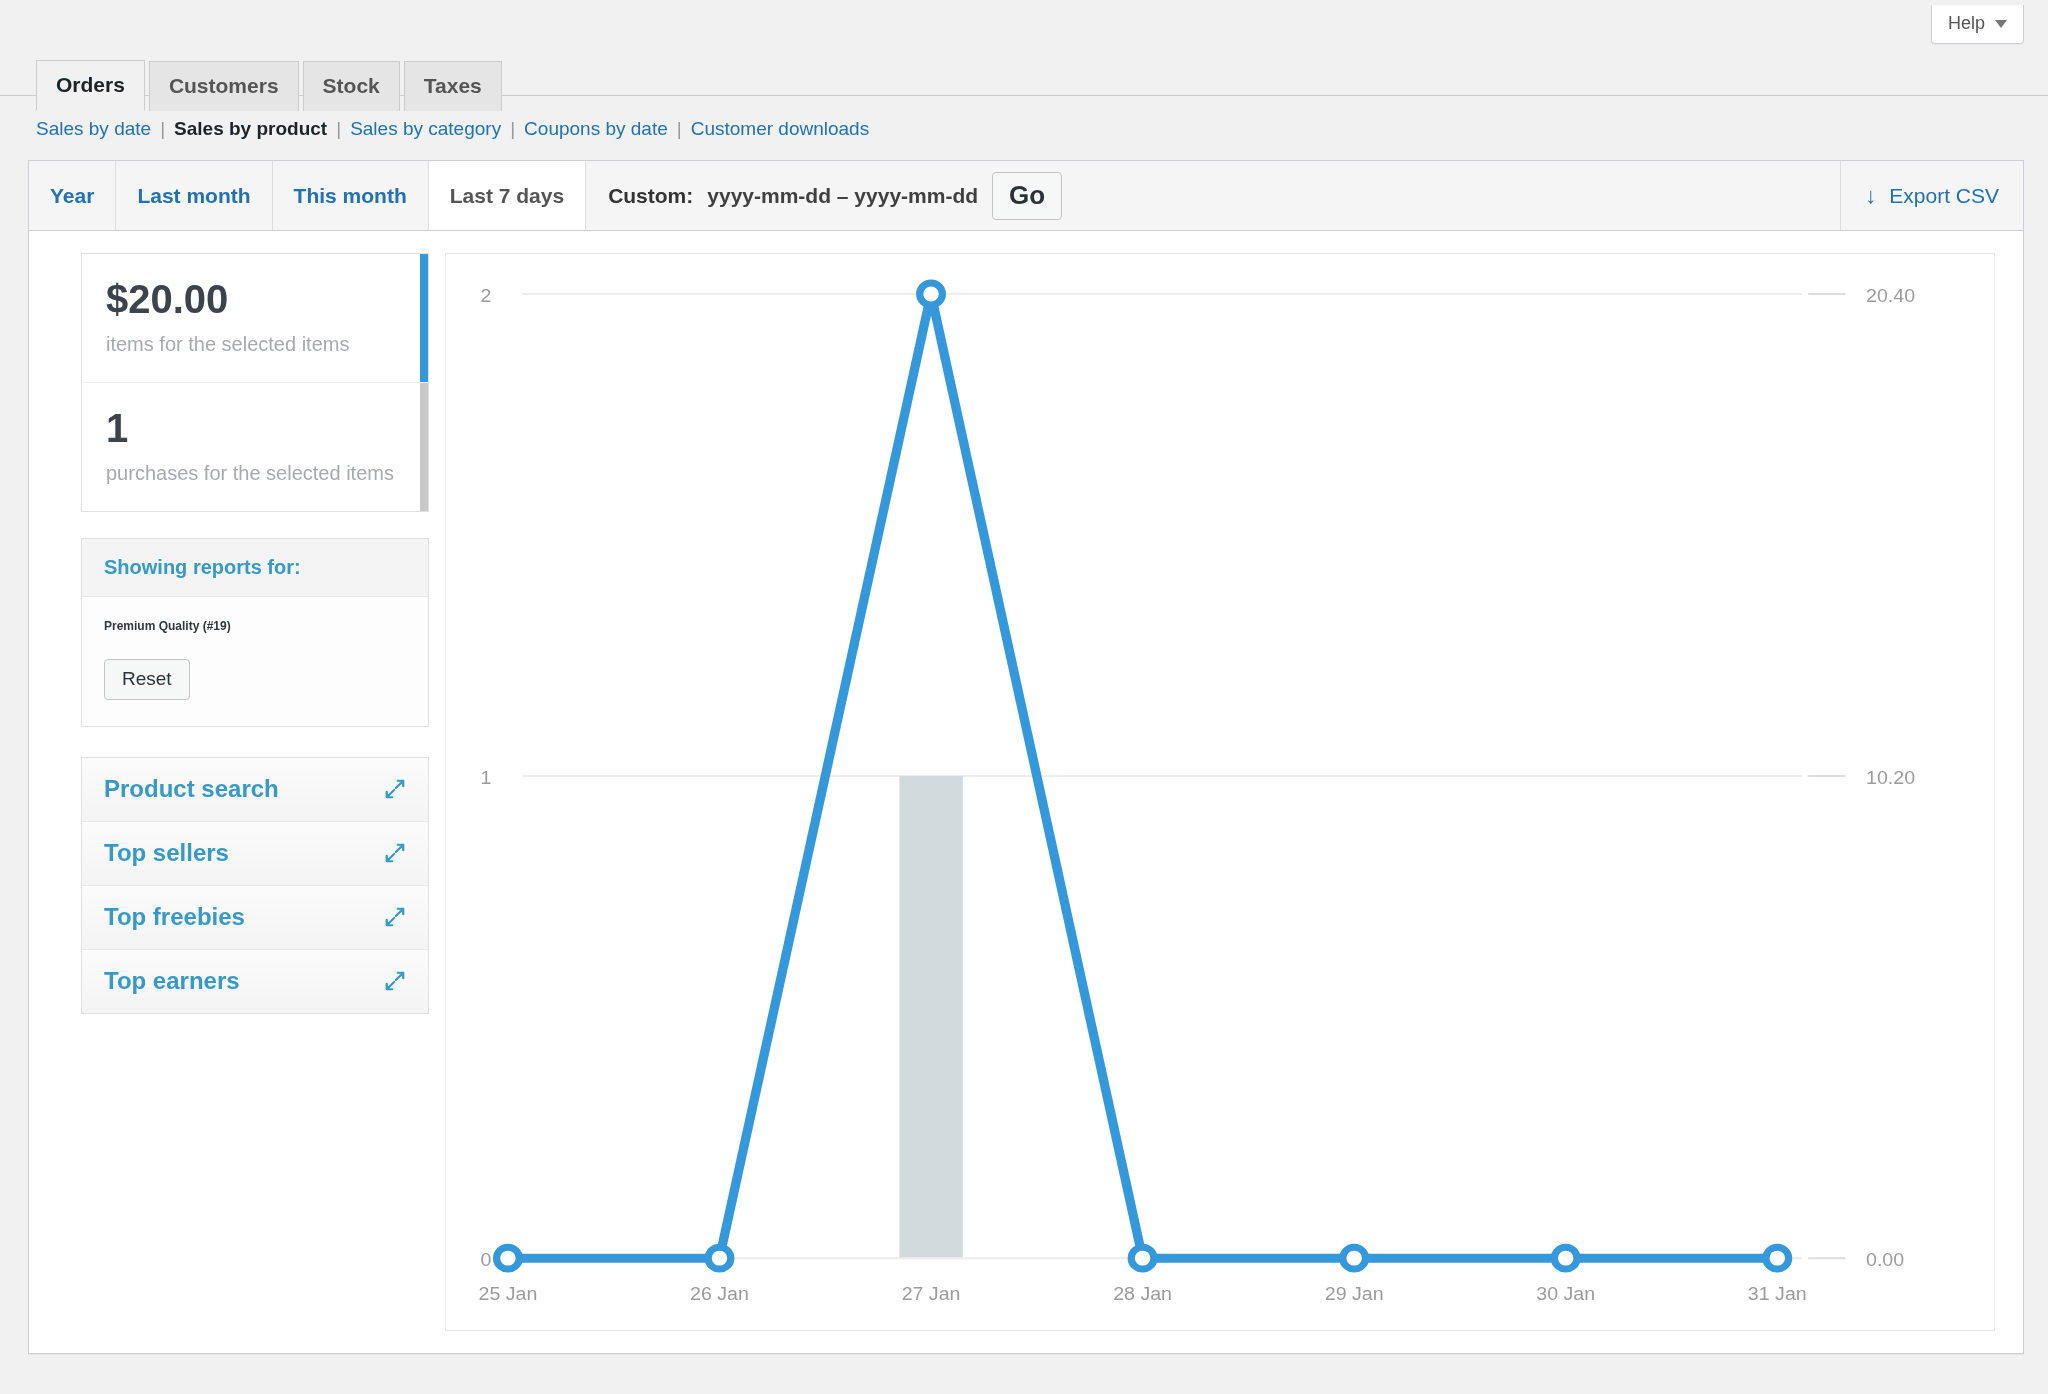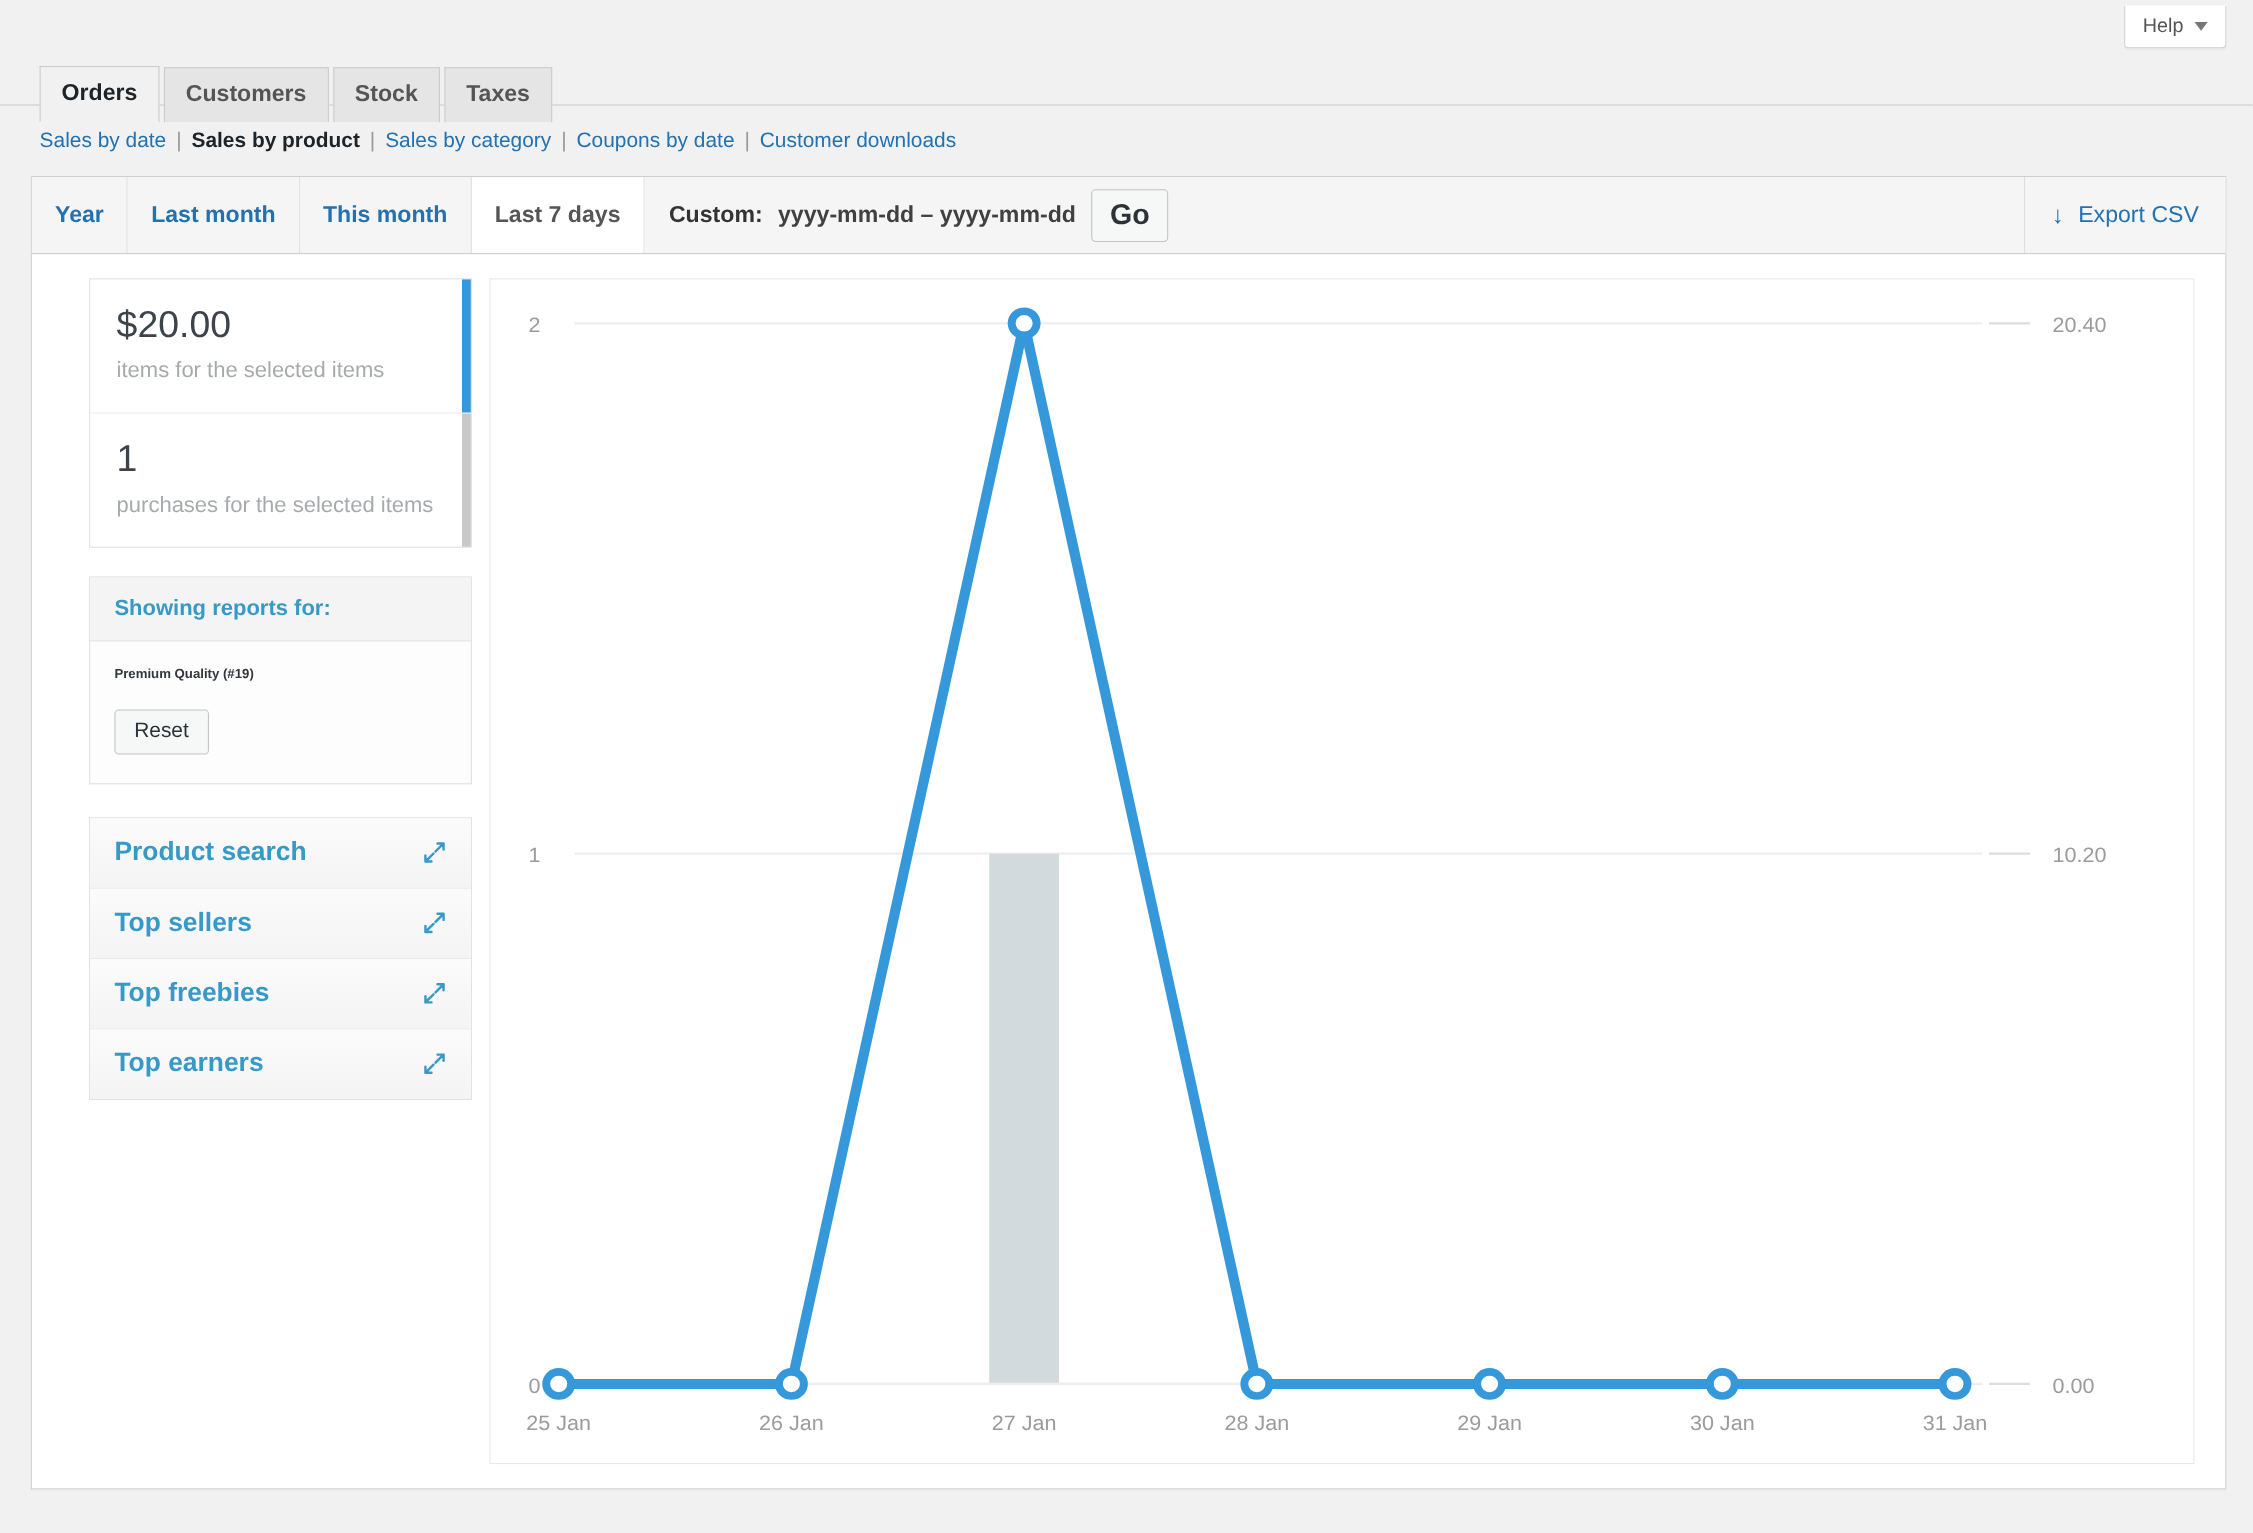--- a/index.html
+++ b/index.html
@@ -207,25 +207,25 @@
     border-bottom: 1px solid #eee;
     position: relative;
   }
   .stat:last-child { border-bottom: none; }
   .stat .accent {
     position: absolute;
     top: 0; right: 0; bottom: 0;
     width: 8px;
   }
   .stat-value {
-    font-size: 34px;
+    font-size: 40px;
     color: #3c434a;
     line-height: 1.15;
     margin-bottom: 8px;
-    font-weight: normal;
+    font-weight: bold;
   }
   .stat-label {
     font-size: 20px;
     color: #a7aaad;
     line-height: 1.4;
   }
 
   .report-box {
     margin-top: 26px;
     border: 1px solid #e0e0e0;

